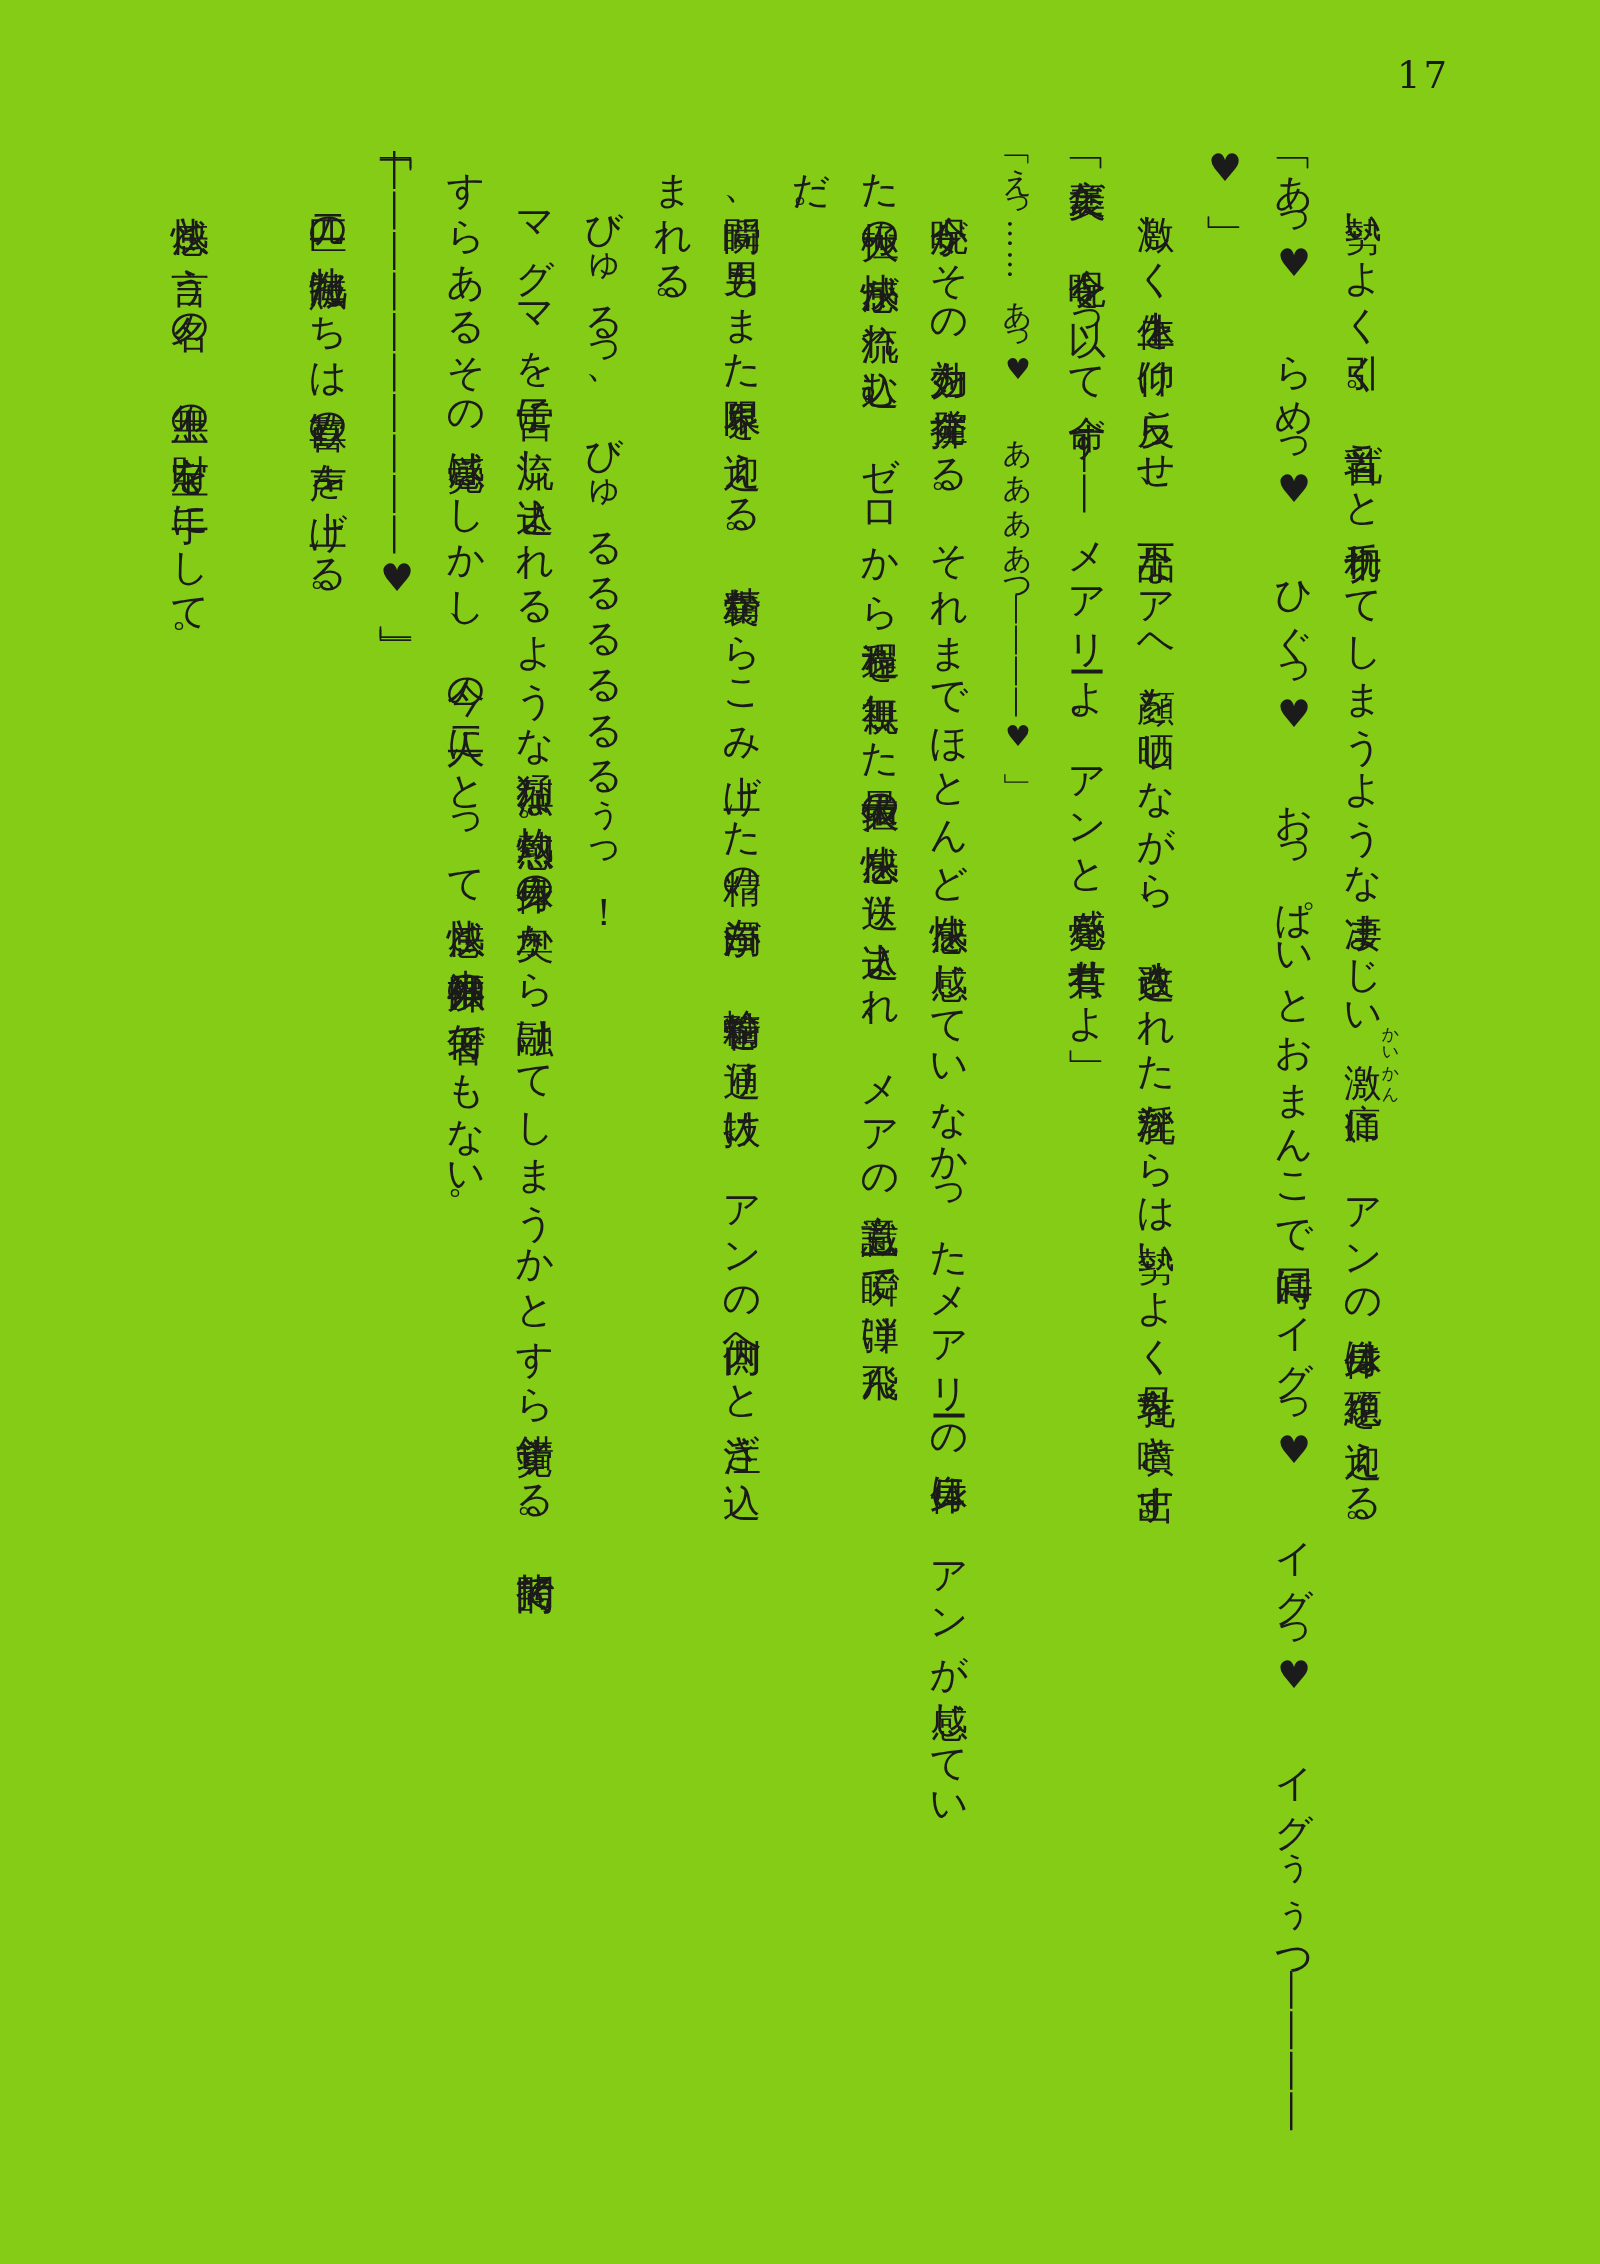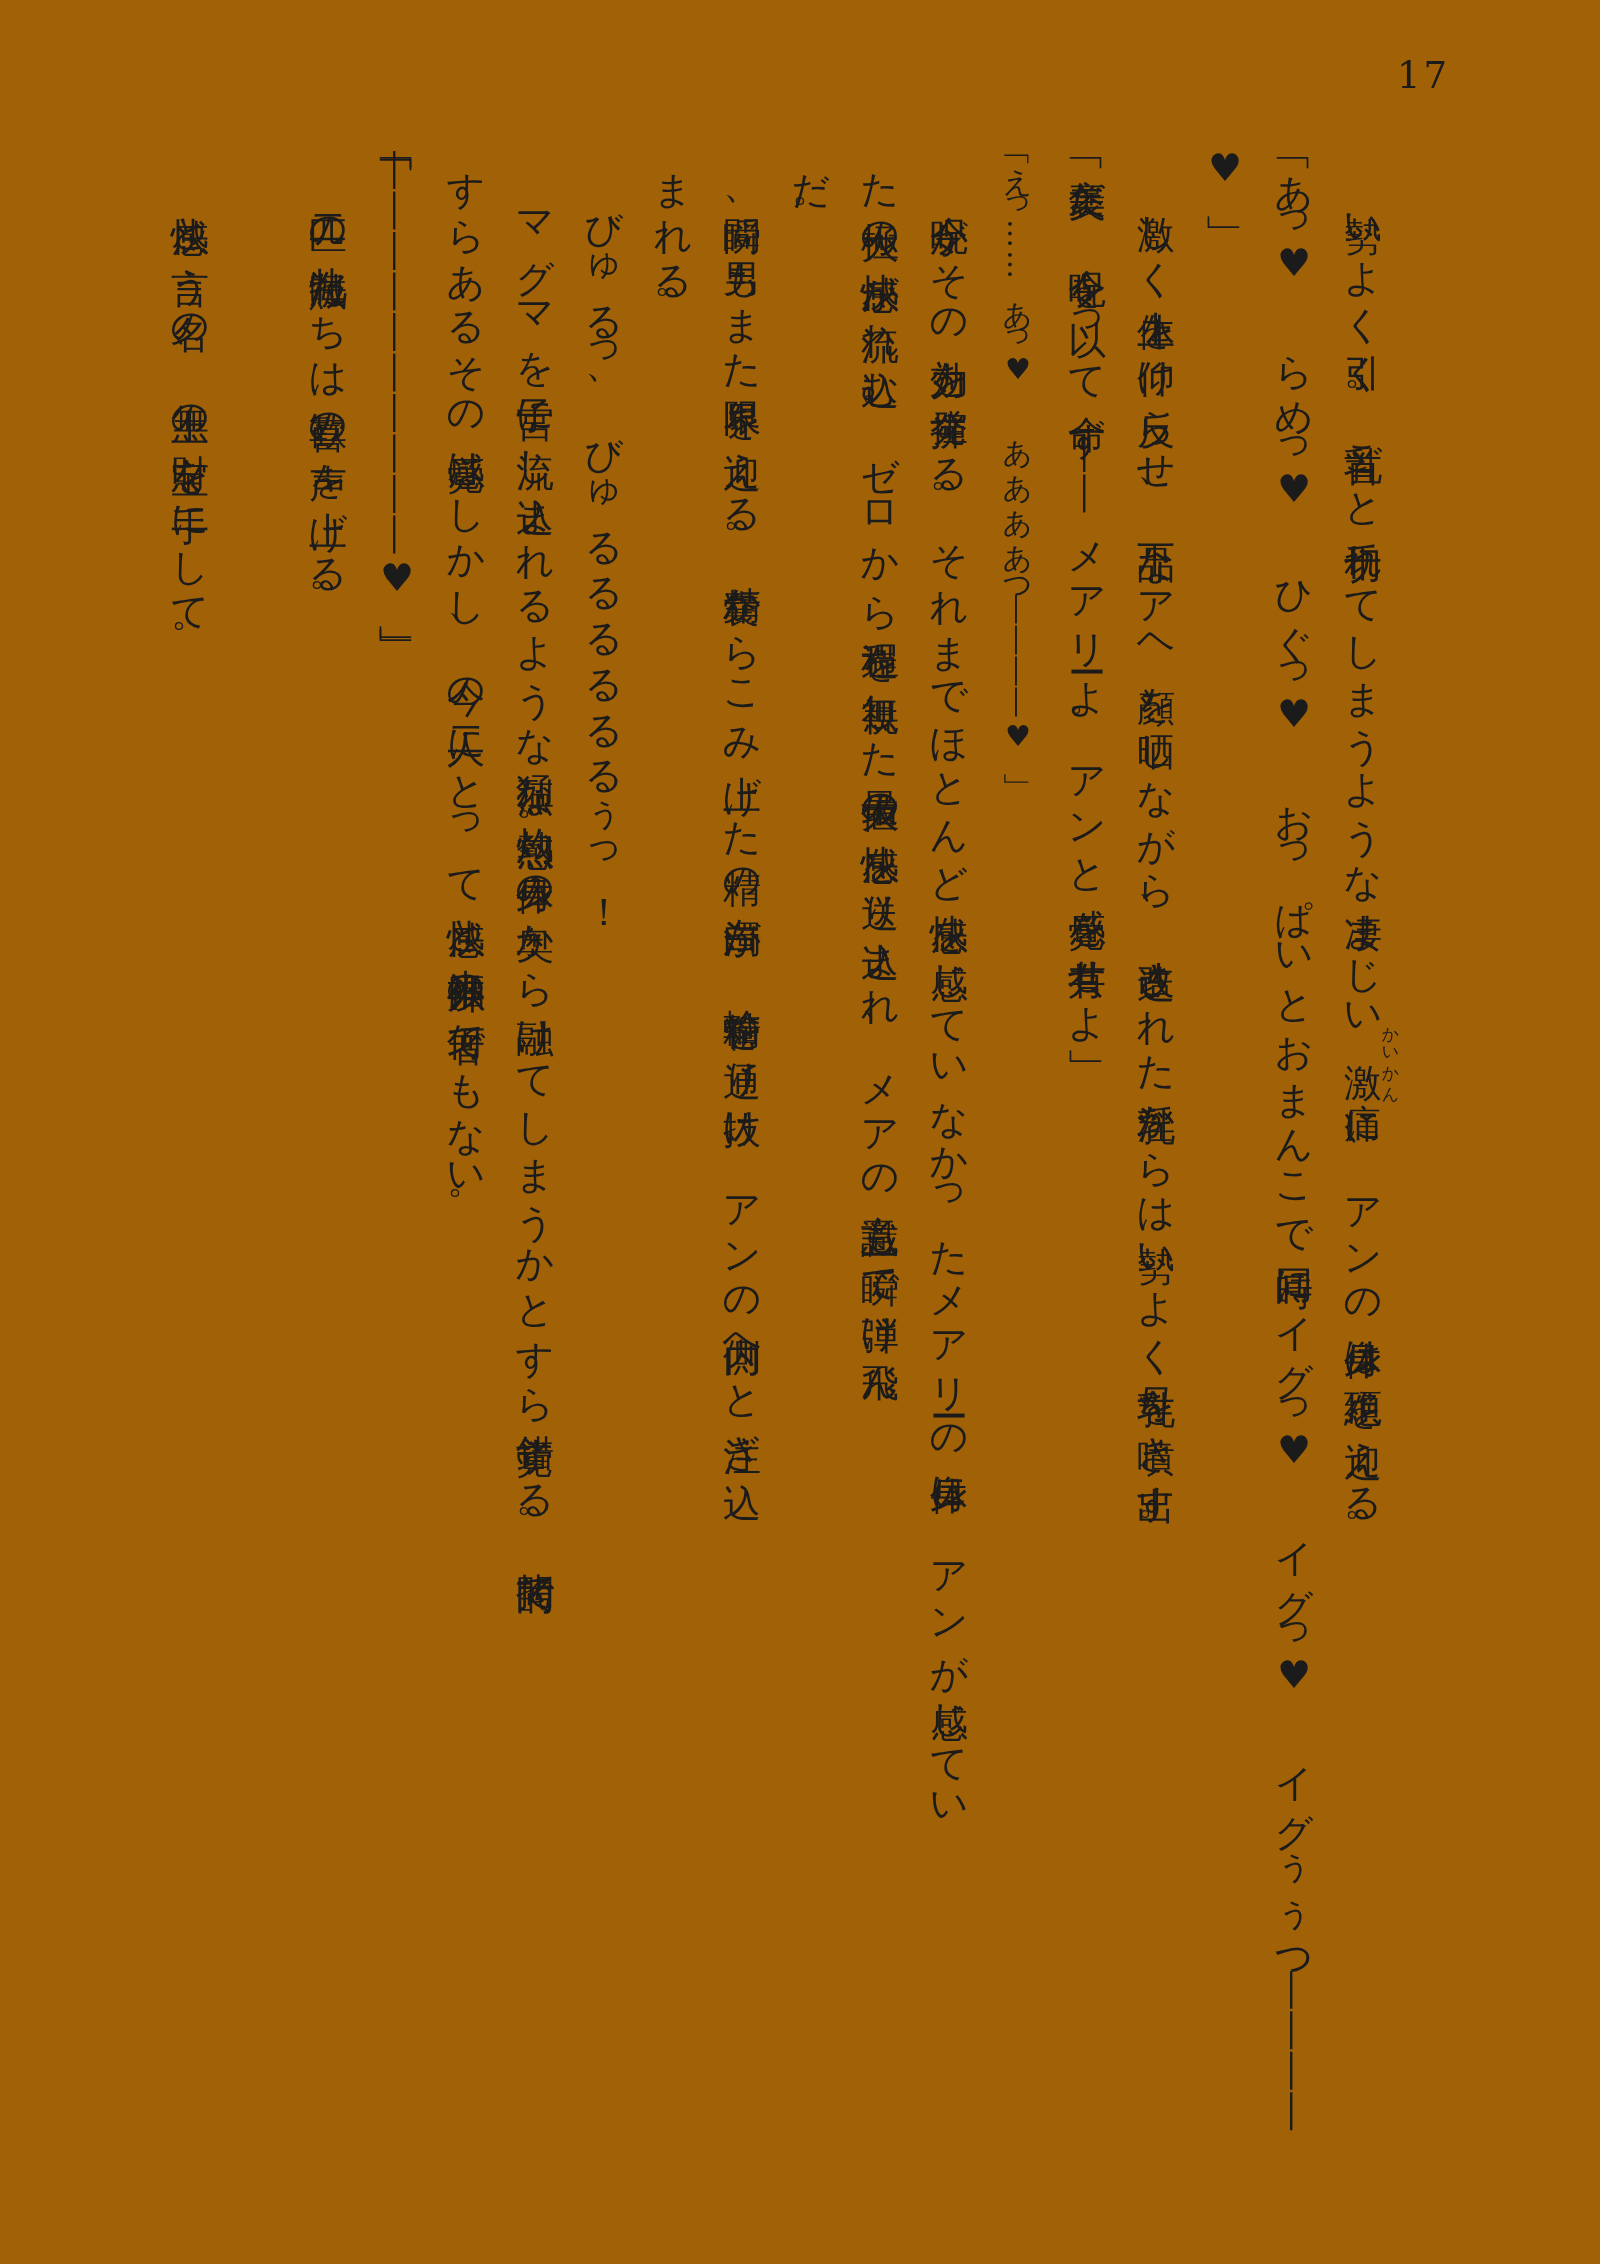--- a/index.html
+++ b/index.html
@@ -4,21 +4,21 @@
 <style>
   html, body {
     margin: 0;
     padding: 0;
     background: #e8e8e8;
   }
   .page {
     position: relative;
     width: 1600px;
     height: 2264px;
-    background: #a16207;
+    background: #84cc16;
     overflow: hidden;
     font-family: "DejaVu Serif", "Liberation Serif", serif;
     color: #1b1b1b;
   }
   .page-number {
     position: absolute;
     top: 54px;
     right: 150px;
     font-size: 37px;
     letter-spacing: 3px;

